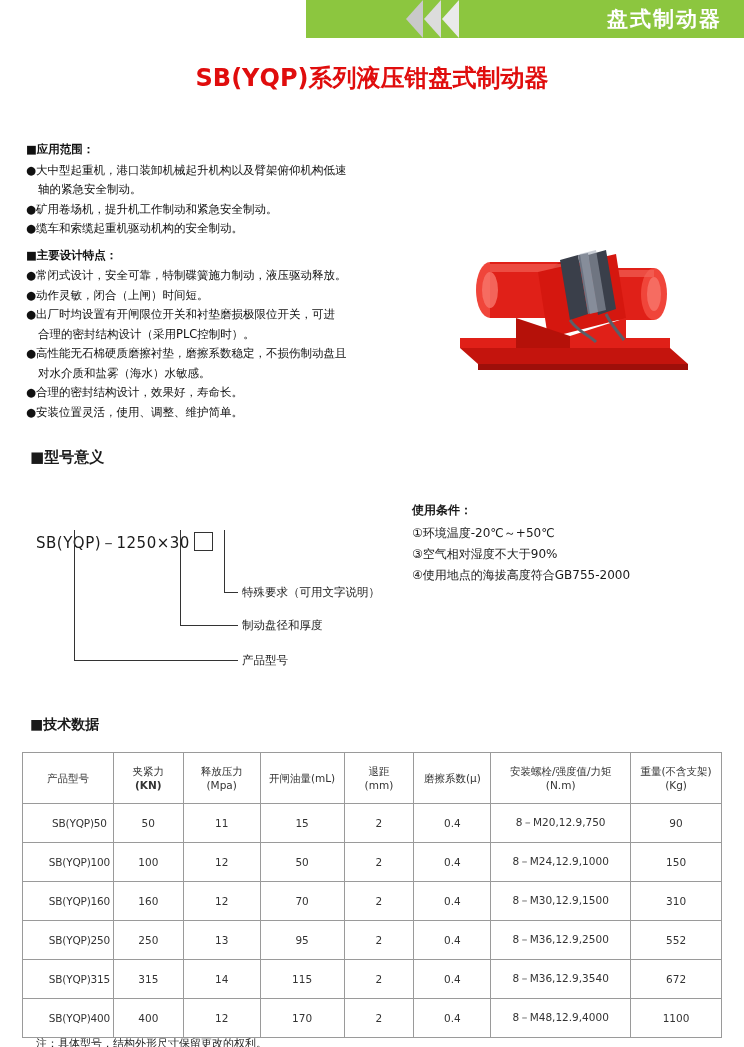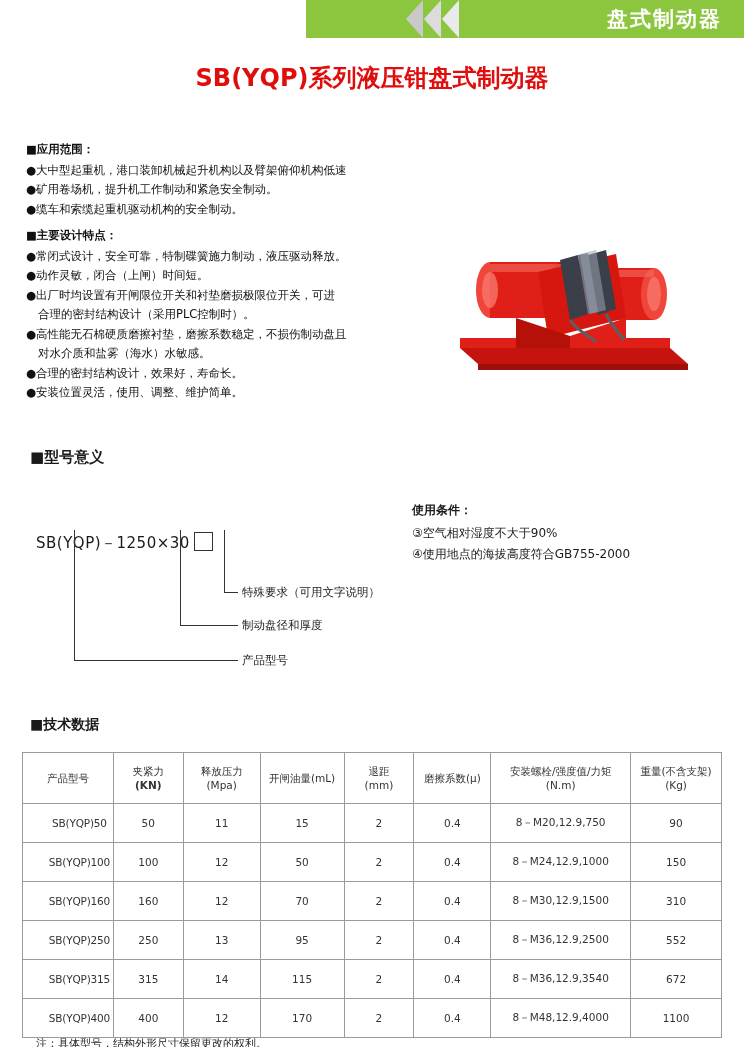--- a/index.html
+++ b/index.html
@@ -187,20 +187,21 @@
   <div class="header-chev chev2"></div>
   <div class="header-chev chev3"></div>
   <div class="header-title">盘式制动器</div>
 </div>
 
 <div class="main-title">SB(YQP)系列液压钳盘式制动器</div>
 
 <div class="intro">
   <div class="sec-head">■应用范围：</div>
   <div class="bullet-line">●大中型起重机，港口装卸机械起升机构以及臂架俯仰机构低速</div>
+  <div class="bullet-line indent2">轴的紧急安全制动。</div>
   <div class="bullet-line">●矿用卷场机，提升机工作制动和紧急安全制动。</div>
   <div class="bullet-line">●缆车和索缆起重机驱动机构的安全制动。</div>
   <div class="gap"></div>
   <div class="sec-head">■主要设计特点：</div>
   <div class="bullet-line">●常闭式设计，安全可靠，特制碟簧施力制动，液压驱动释放。</div>
   <div class="bullet-line">●动作灵敏，闭合（上闸）时间短。</div>
   <div class="bullet-line">●出厂时均设置有开闸限位开关和衬垫磨损极限位开关，可进</div>
   <div class="bullet-line indent2">合理的密封结构设计（采用PLC控制时）。</div>
   <div class="bullet-line">●高性能无石棉硬质磨擦衬垫，磨擦系数稳定，不损伤制动盘且</div>
   <div class="bullet-line indent2">对水介质和盐雾（海水）水敏感。</div>
@@ -258,20 +259,21 @@
 <div class="leader" style="left:180px; top:530px; width:6px; height:95px;"></div>
 <div style="position:absolute;left:180px;top:625px;width:58px;height:1px;background:#333;"></div>
 <div class="leader-label" style="left:242px; top:618px;">制动盘径和厚度</div>
 
 <div class="leader" style="left:74px; top:530px; width:6px; height:130px;"></div>
 <div style="position:absolute;left:74px;top:660px;width:164px;height:1px;background:#333;"></div>
 <div class="leader-label" style="left:242px; top:653px;">产品型号</div>
 
 <div class="cond">
   <div class="cond-head">使用条件：</div>
+  <div>①环境温度-20℃～+50℃</div>
   <div>③空气相对湿度不大于90%</div>
   <div>④使用地点的海拔高度符合GB755-2000</div>
 </div>
 
 <div class="sec3-title">■技术数据</div>
 
 <table class="tech">
   <thead>
     <tr>
       <th style="width:13%">

